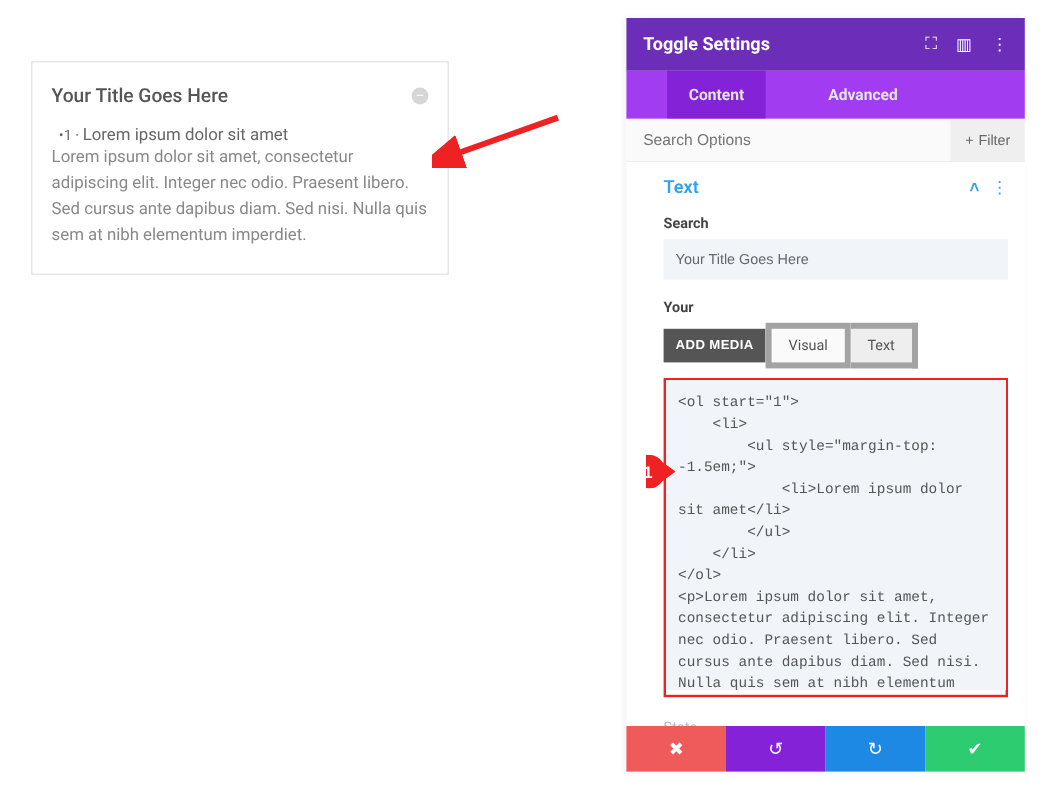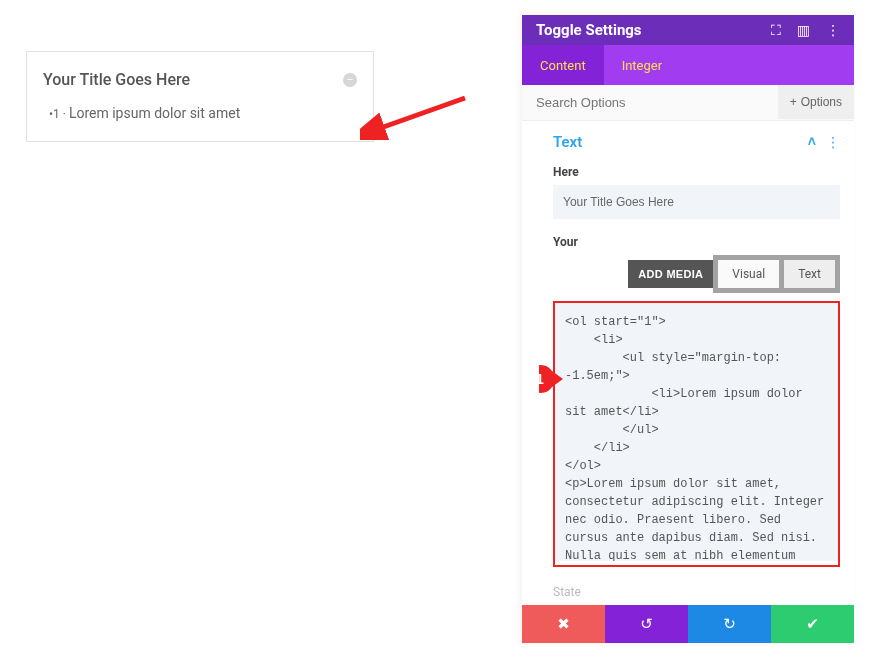--- a/index.html
+++ b/index.html
@@ -76,49 +76,50 @@
     width: 332px;
     height: 628px;
     display: flex;
     flex-direction: column;
     box-shadow: -2px 0 6px rgba(0,0,0,0.06);
     background: #fff;
   }
   .panel-header {
     background: #6c2eb9;
     color: #fff;
-    height: 30px;
+    height: 44px;
     display: flex;
     align-items: center;
     padding: 0 14px;
     justify-content: space-between;
   }
   .panel-header h2 { font-size: 15px; font-weight: 700; }
   .header-icons { display: flex; gap: 16px; align-items: center; }
   .header-icons span { font-size: 14px; cursor: pointer; }
 
   .tabs {
     background: #a23cf0;
     display: flex;
     height: 40px;
   }
   .tab {
     padding: 0 18px;
     display: flex;
     align-items: center;
-    color: #fde047;
+    color: #e5e5e5;
     font-size: 13px;
-    font-weight: 400;
-    cursor: pointer;
+    font-weight: 700;
+    cursor: pointer;
+    margin-left: 34px;
   }
   .tab.active { background: #8322d6; }
 
   .search-row {
     display: flex;
-    align-items: flex-start;
+    align-items: flex-end;
     border-bottom: 1px solid #eee;
     background: #fafafa;
   }
   .search-input {
     flex: 1;
     border: none;
     background: transparent;
     padding: 10px 14px;
     font-size: 13px;
     color: #999;
@@ -169,21 +170,21 @@
     width: 100%;
     background: #f1f5f9;
     border: none;
     padding: 10px 10px;
     font-size: 12px;
     color: #666;
     margin-bottom: 16px;
     outline: none;
   }
 
-  .body-row { display:flex; align-items:center; justify-content:flex-end; margin-bottom:8px; }
+  .body-row { display:flex; align-items:center; justify-content:flex-start; margin-bottom:8px; }
   .add-media {
     background: #555;
     color: #fff;
     border: none;
     padding: 8px 10px;
     font-size: 11px;
     font-weight: 700;
     letter-spacing: 0.3px;
     cursor: pointer;
   }
@@ -252,20 +253,21 @@
 <body>
 
 <div class="preview-card">
   <div class="preview-title-row">
     <span class="preview-title">Your Title Goes Here</span>
     <span class="minus-circle">–</span>
   </div>
   <ol class="preview-ol">
     <li class="preview-ol-item">Lorem ipsum dolor sit amet</li>
   </ol>
+  <p class="preview-body">Lorem ipsum dolor sit amet, consectetur adipiscing elit. Integer nec odio. Praesent libero. Sed cursus ante dapibus diam. Sed nisi. Nulla quis sem at nibh elementum imperdiet.</p>
 </div>
 
 <svg class="arrow" viewBox="0 0 110 50">
   <defs>
     <marker id="ah" markerWidth="10" markerHeight="10" refX="2" refY="3" orient="auto">
       <path d="M0,0 L0,6 L8,3 z" fill="#e22"></path>
     </marker>
   </defs>
   <line x1="105" y1="8" x2="15" y2="40" stroke="#e22" stroke-width="5" marker-end="url(#ah)"></line>
 </svg>
@@ -275,41 +277,41 @@
     <h2>Toggle Settings</h2>
     <div class="header-icons">
       <span>⛶</span>
       <span>▥</span>
       <span>⋮</span>
     </div>
   </div>
 
   <div class="tabs">
     <div class="tab active">Content</div>
-    <div class="tab">Integer</div>
+    <div class="tab">Advanced</div>
   </div>
 
   <div class="search-row">
     <input class="search-input" placeholder="Search Options" style="">
     <button class="filter-btn">
       <span>+</span>
-      <span>Options</span>
+      <span>Filter</span>
     </button>
   </div>
 
   <div class="panel-body">
     <div class="section-head">
       <span class="section-title">Text</span>
       <div class="head-right">
         <span class="chev">˄</span>
         <span class="dots">⋮</span>
       </div>
     </div>
 
-    <div class="label">Here</div>
+    <div class="label">Search</div>
     <input class="title-input" value="Your Title Goes Here" style="">
 
     <div class="label">Your</div>
     <div class="body-row">
       <button class="add-media">ADD MEDIA</button>
       <div class="editor-tabs">
         <div class="etab">Visual</div>
         <div class="etab active">Text</div>
       </div>
     </div>

